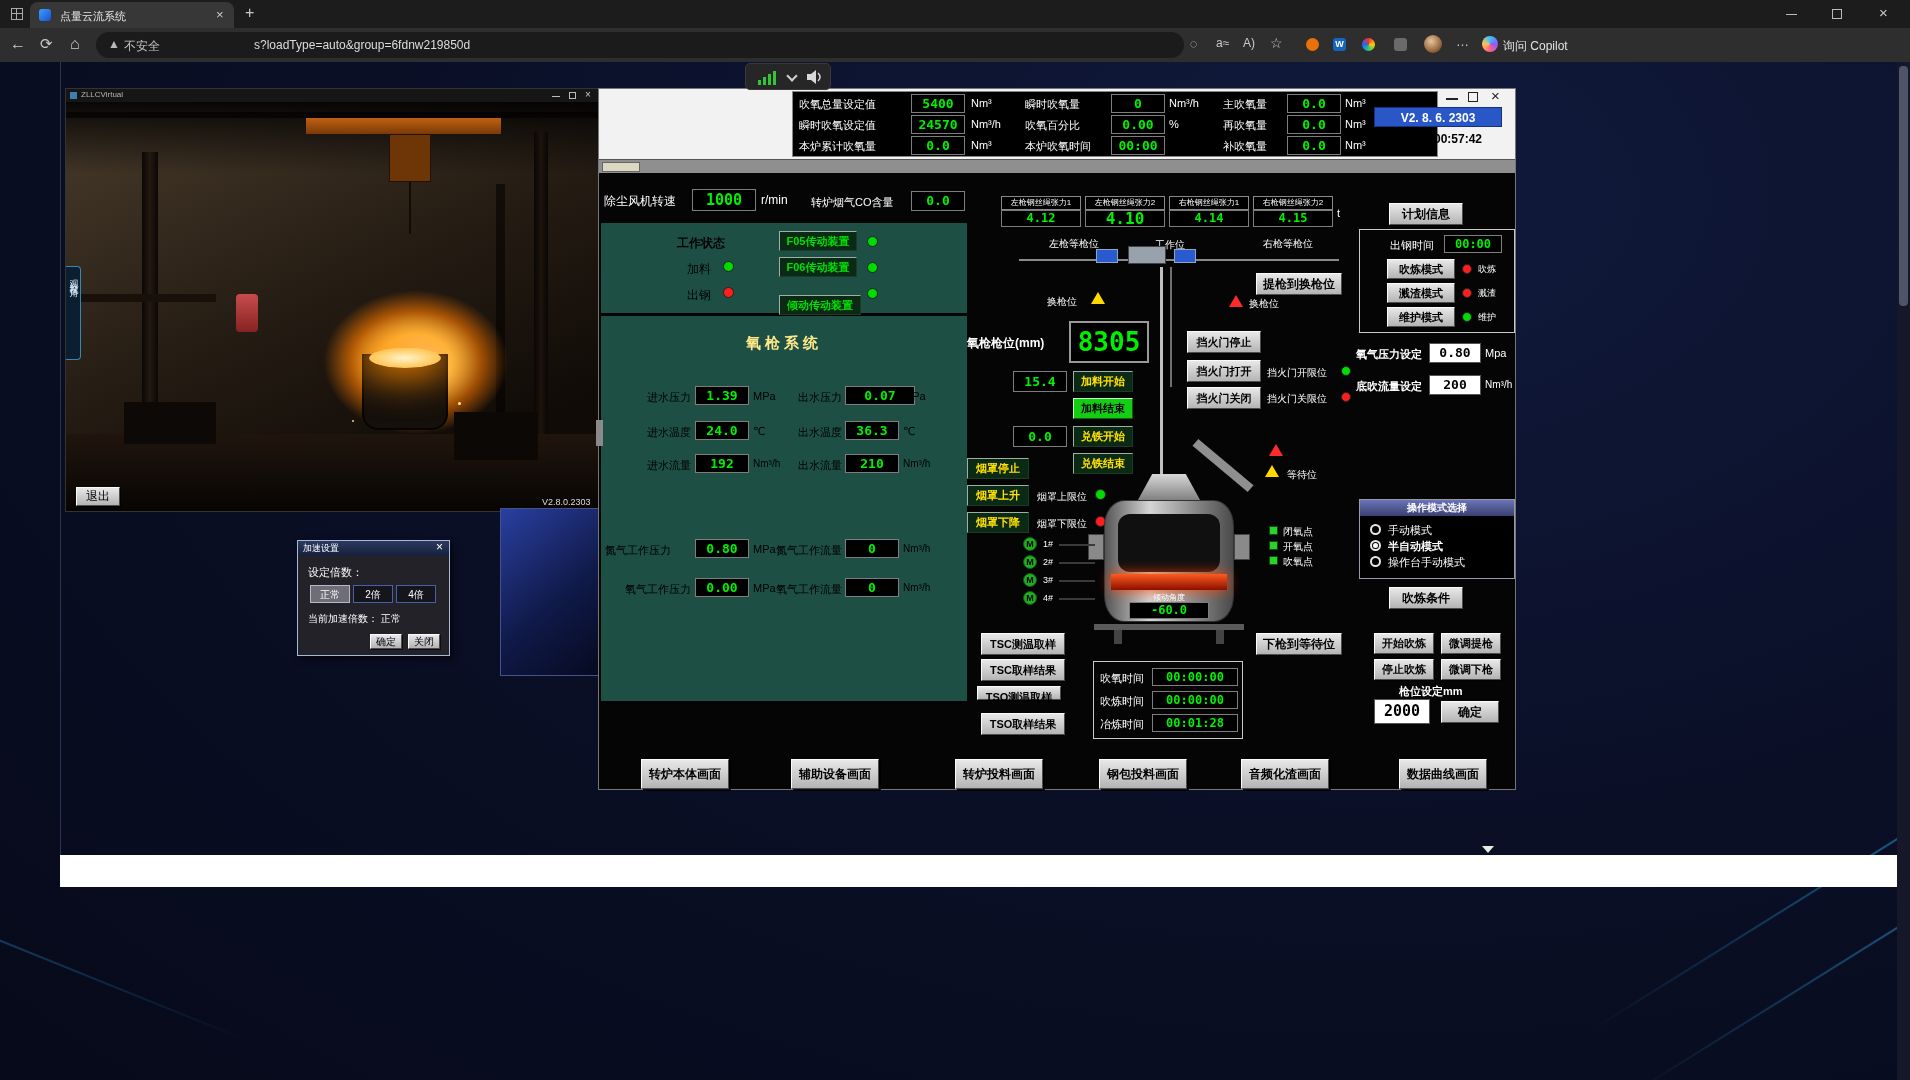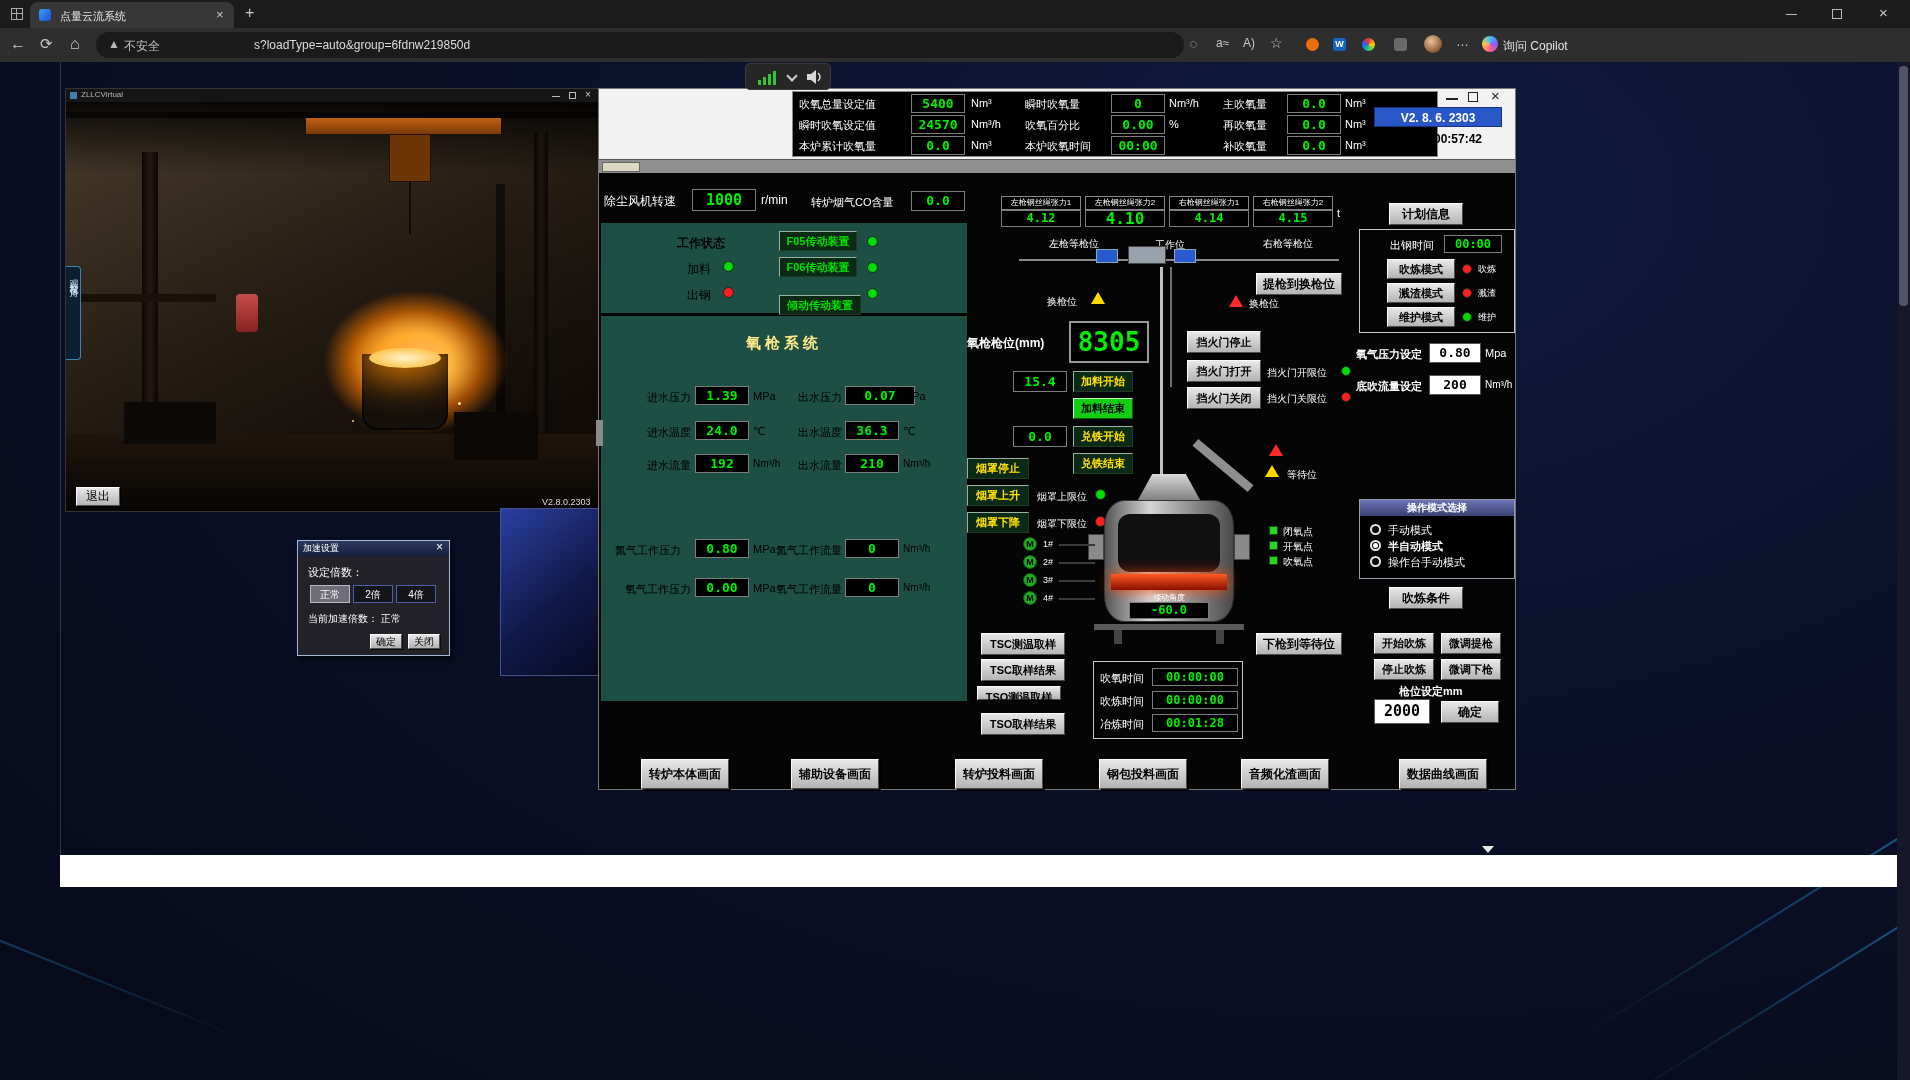--- a/index.html
+++ b/index.html
@@ -212,21 +212,21 @@
       <span class="lb" style="left:152px;top:109px">℃</span>
       <span class="lb" style="left:155px;top:109px;width:86px;text-align:right">出水温度</span>
       <div class="vg" style="left:244px;top:105px;width:54px;height:19px;line-height:17px">36.3</div>
       <span class="lb" style="left:302px;top:109px">℃</span>
       <span class="lb" style="left:4px;top:142px;width:86px;text-align:right">进水流量</span>
       <div class="vg" style="left:94px;top:138px;width:54px;height:19px;line-height:17px">192</div>
       <span class="lb" style="left:152px;top:142px;font-size:10px">Nm³/h</span>
       <span class="lb" style="left:155px;top:142px;width:86px;text-align:right">出水流量</span>
       <div class="vg" style="left:244px;top:138px;width:54px;height:19px;line-height:17px">210</div>
       <span class="lb" style="left:302px;top:142px;font-size:10px">Nm³/h</span>
-      <span class="lb" style="left:4px;top:227px;width:86px;text-align:center">氮气工作压力</span>
+      <span class="lb" style="left:4px;top:227px;width:86px;text-align:left">氮气工作压力</span>
       <div class="vg" style="left:94px;top:223px;width:54px;height:19px;line-height:17px">0.80</div>
       <span class="lb" style="left:152px;top:227px">MPa</span>
       <span class="lb" style="left:155px;top:227px;width:86px;text-align:right">氮气工作流量</span>
       <div class="vg" style="left:244px;top:223px;width:54px;height:19px;line-height:17px">0</div>
       <span class="lb" style="left:302px;top:227px;font-size:10px">Nm³/h</span>
       <span class="lb" style="left:4px;top:266px;width:86px;text-align:right">氧气工作压力</span>
       <div class="vg" style="left:94px;top:262px;width:54px;height:19px;line-height:17px">0.00</div>
       <span class="lb" style="left:152px;top:266px">MPa</span>
       <span class="lb" style="left:155px;top:266px;width:86px;text-align:right">氧气工作流量</span>
       <div class="vg" style="left:244px;top:262px;width:54px;height:19px;line-height:17px">0</div>

